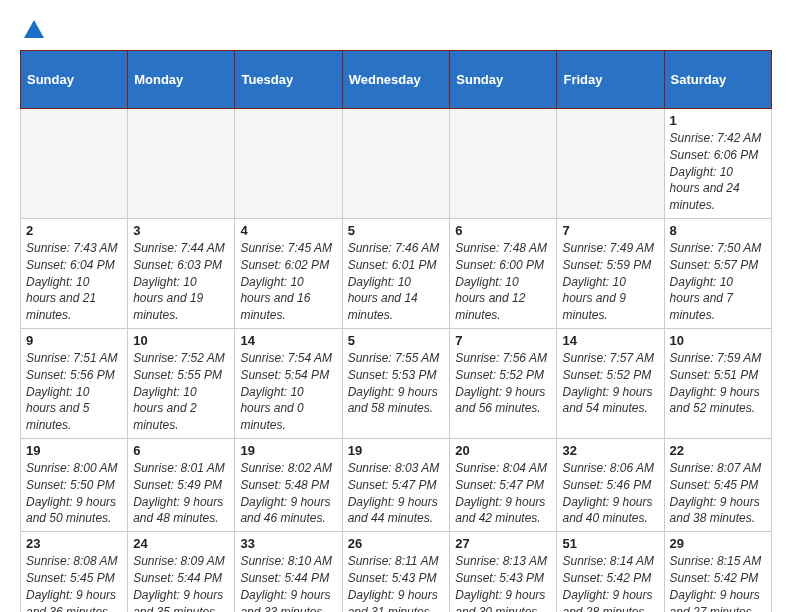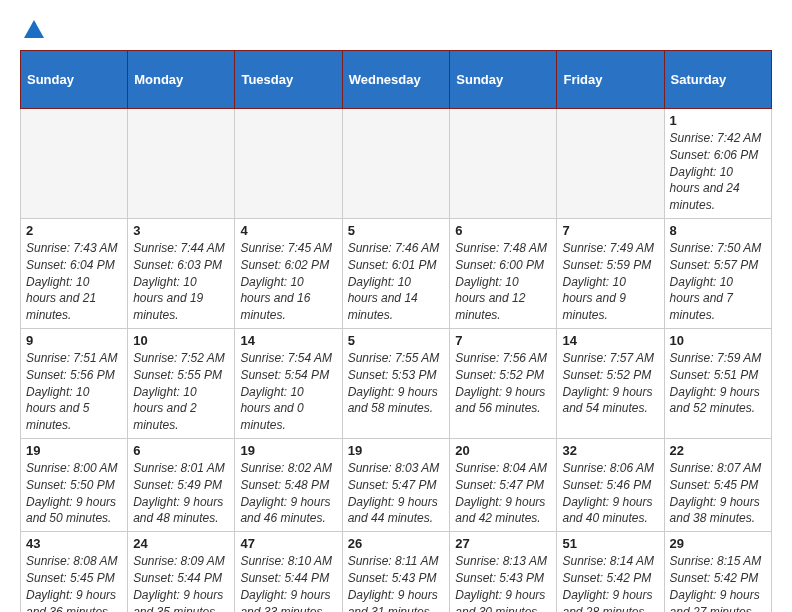--- a/index.html
+++ b/index.html
@@ -228,29 +228,29 @@
           <span class="day-number">32</span>
           <div class="day-info">Sunrise: 8:06 AM<br>Sunset: 5:46 PM<br>Daylight: 9 hours and 40 minutes.</div>
         </td>
         <td>
           <span class="day-number">22</span>
           <div class="day-info">Sunrise: 8:07 AM<br>Sunset: 5:45 PM<br>Daylight: 9 hours and 38 minutes.</div>
         </td>
       </tr>
       <tr>
         <td>
-          <span class="day-number">43</span>
+          <span class="day-number">23</span>
           <div class="day-info">Sunrise: 8:08 AM<br>Sunset: 5:45 PM<br>Daylight: 9 hours and 36 minutes.</div>
         </td>
         <td>
           <span class="day-number">24</span>
           <div class="day-info">Sunrise: 8:09 AM<br>Sunset: 5:44 PM<br>Daylight: 9 hours and 35 minutes.</div>
         </td>
         <td>
-          <span class="day-number">47</span>
+          <span class="day-number">33</span>
           <div class="day-info">Sunrise: 8:10 AM<br>Sunset: 5:44 PM<br>Daylight: 9 hours and 33 minutes.</div>
         </td>
         <td>
           <span class="day-number">26</span>
           <div class="day-info">Sunrise: 8:11 AM<br>Sunset: 5:43 PM<br>Daylight: 9 hours and 31 minutes.</div>
         </td>
         <td>
           <span class="day-number">27</span>
           <div class="day-info">Sunrise: 8:13 AM<br>Sunset: 5:43 PM<br>Daylight: 9 hours and 30 minutes.</div>
         </td>

